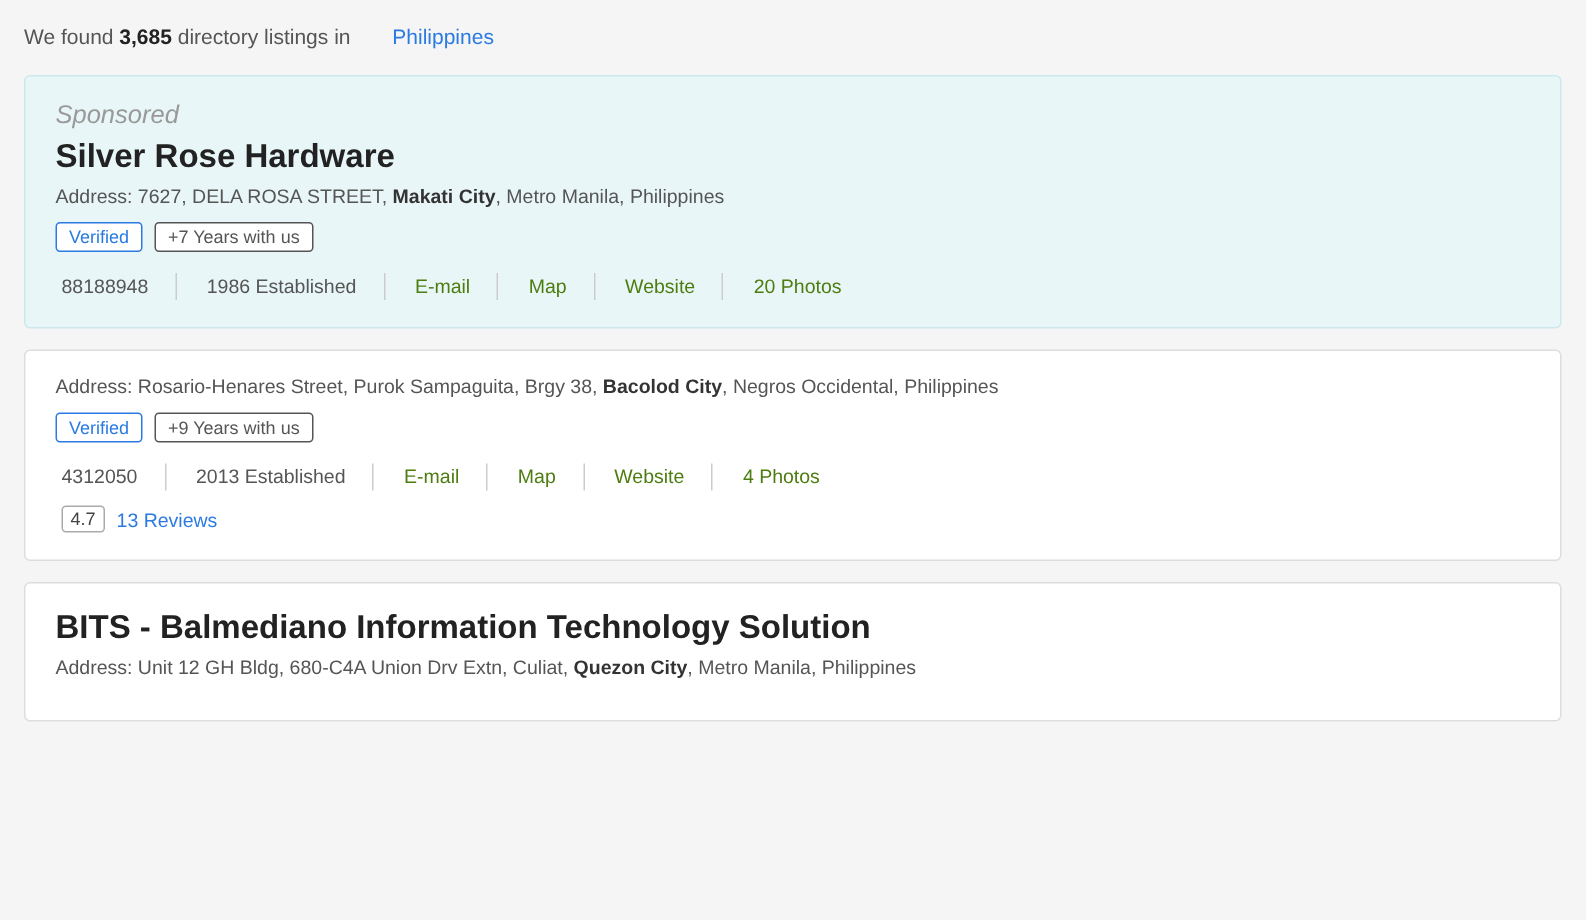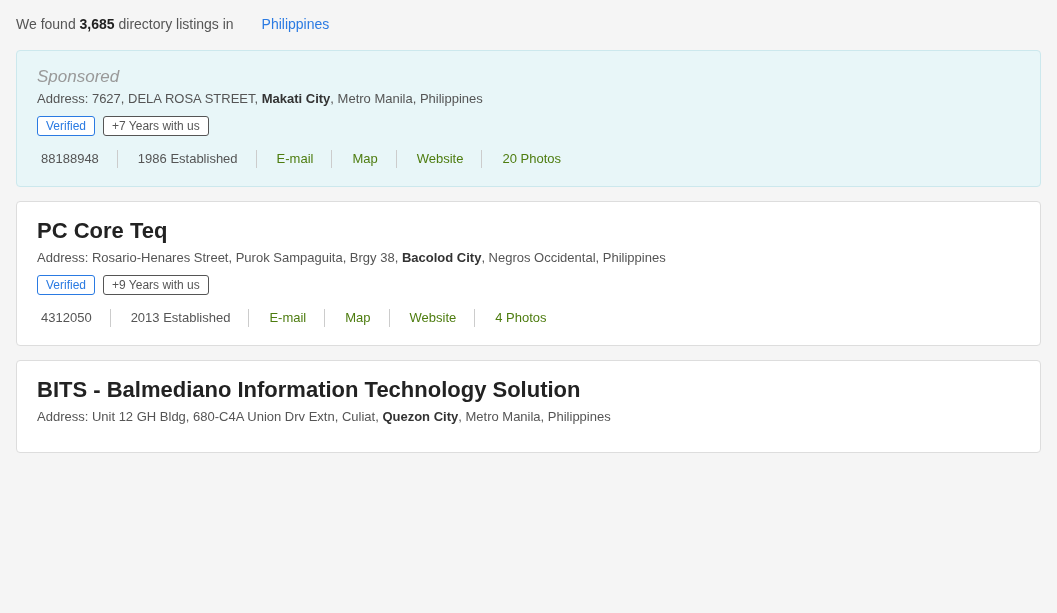--- a/index.html
+++ b/index.html
@@ -137,54 +137,58 @@
   </style>
 </head>
 <body>
 
 <div class="results-header">
   <span>We found </span><strong>3,685</strong><span> directory listings in </span><span class="link-text">Philippines</span>
 </div>
 
 <div class="listing-card sponsored">
   <div class="sponsored-label">Sponsored</div>
+  <div class="listing-title">Silver Rose Hardware</div>
   <div class="listing-address">
     <span>Address: 7627, DELA ROSA STREET, </span><strong>Makati City</strong><span>, Metro Manila, Philippines</span>
   </div>
   <div class="badges-row">
     <span class="badge-verified">Verified</span>
     <span class="badge-years">+7 Years with us</span>
   </div>
   <div class="listing-meta">
     <span class="meta-item">88188948</span>
     <span class="meta-item">1986 Established</span>
     <span class="meta-item link">E-mail</span>
     <span class="meta-item link">Map</span>
     <span class="meta-item link">Website</span>
     <span class="meta-item link">20 Photos</span>
   </div>
 </div>
 
 <div class="listing-card">
-  <div class="listing-title">PC Core Teq</div>
   <div class="listing-address">
     <span>Address: Rosario-Henares Street, Purok Sampaguita, Brgy 38, </span><strong>Bacolod City</strong><span>, Negros Occidental, Philippines</span>
   </div>
   <div class="badges-row">
     <span class="badge-verified">Verified</span>
     <span class="badge-years">+9 Years with us</span>
   </div>
   <div class="listing-meta">
     <span class="meta-item">4312050</span>
     <span class="meta-item">2013 Established</span>
     <span class="meta-item link">E-mail</span>
     <span class="meta-item link">Map</span>
     <span class="meta-item link">Website</span>
     <span class="meta-item link">4 Photos</span>
   </div>
+  <div class="reviews-row">
+    <span class="rating-badge">4.7</span>
+    <span class="reviews-link">13 Reviews</span>
+  </div>
 </div>
 
 <div class="listing-card">
   <div class="listing-title">BITS - Balmediano Information Technology Solution</div>
   <div class="listing-address">
     <span>Address: Unit 12 GH Bldg, 680-C4A Union Drv Extn, Culiat, </span><strong>Quezon City</strong><span>, Metro Manila, Philippines</span>
   </div>
 </div>
 
 </body></html>

